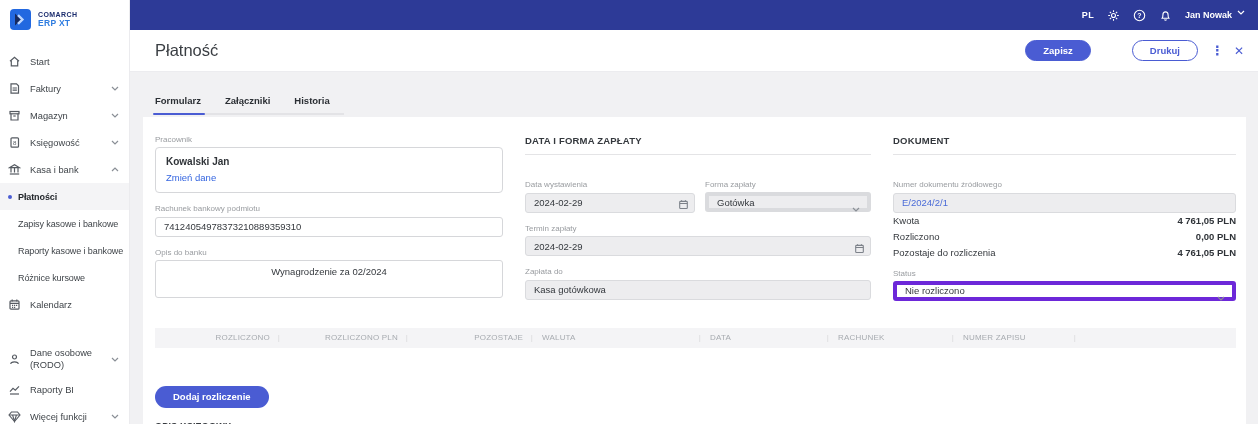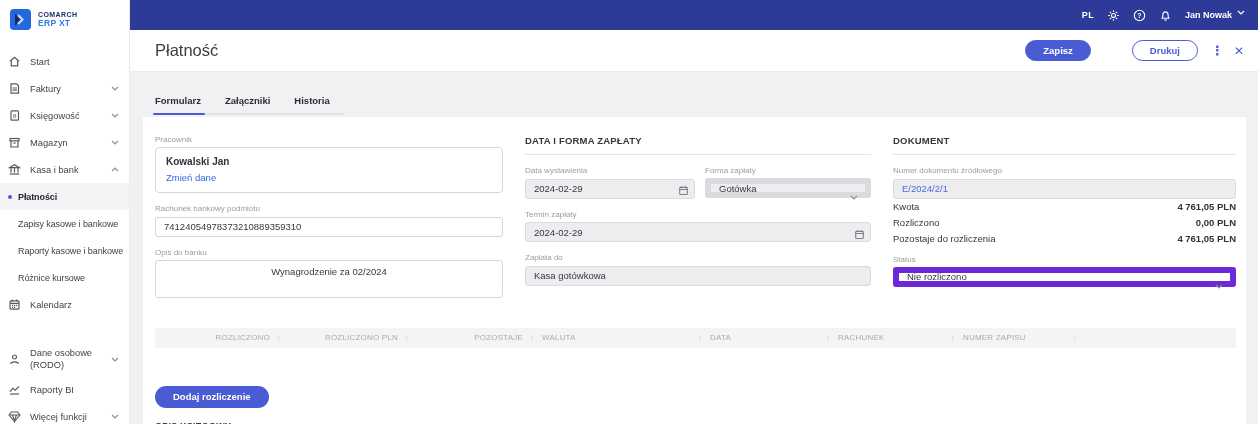--- a/index.html
+++ b/index.html
@@ -50,30 +50,30 @@
   .col-left { width:348px; min-width:348px; }
   .col-mid { width:346px; min-width:346px; }
   .col-right { flex:1; }
 
   .flabel { font-size:8px; color:#999ca0; margin-bottom:3px; }
   .tinput { width:100%; height:20px; border:1px solid #d6d7da; border-radius:3px; font-size:9.5px; color:#34383d; padding:0 8px; font-family:inherit; background:#fff; }
   .tinput.dis { background:#ededef; border-color:#dadbde; }
   .tinput.blue { color:#4a6bd8; }
   .iwrap { position:relative; }
   .iwrap .cal { position:absolute; right:6px; top:4px; color:#7d828a; }
-  .fake-select { position:relative; width:100%; height:20px; border:6px solid #6d28d9; border-radius:3px; font-size:9.5px; color:#34383d; padding:0 20px 0 8px; display:flex; align-items:center; cursor:pointer; background:#fff; }
+  .fake-select { position:relative; width:100%; height:20px; border:4px solid #6d28d9; border-radius:3px; font-size:9.5px; color:#34383d; padding:0 20px 0 8px; display:flex; align-items:center; cursor:pointer; background:#fff; }
   .fake-select.dis { background:#ededef; border-color:#dadbde; }
   .fake-select .sel-chev { position:absolute; right:7px; top:7px; color:#8a8f96; }
 
   .emp-card { border:1px solid #d6d7da; border-radius:4px; padding:8px 10px 9px; }
   .emp-name { font-size:10px; font-weight:bold; color:#2f3338; }
   .emp-link { font-size:9.5px; color:#3465e0; margin-top:5px; cursor:pointer; }
   textarea.tarea { width:100%; height:38px; border:1px solid #d6d7da; border-radius:3px; font-size:9.5px; color:#34383d; padding:5px 8px; resize:none; font-family:inherit;text-align:center; }
 
-  .sec-title { font-size:9.5px; font-weight:bold; color:#34383d; letter-spacing:.2px; padding-bottom:8px; border-bottom:1px solid #e4e4e6; margin-bottom:11px; }
+  .sec-title { font-size:9.5px; font-weight:bold; color:#34383d; letter-spacing:.2px; padding-bottom:8px; border-bottom:1px solid #e4e4e6; margin-bottom:25px; }
   .fr2 { display:flex; gap:10px;margin-top:8px; }
   .fr2 .f1 { width:170px; min-width:170px; }
   .fr2 .f2 { flex:1; }
   .mt { margin-top:11px; }
 
   .amt-row { display:flex; justify-content:space-between; align-items:center; height:16px; font-size:9.5px; }
   .amt-label { color:#34383d; }
   .amt-value { font-weight:bold; color:#2f3338; }
 
   .grid-head { margin-top:26px; height:20px; background:#f4f4f6; display:flex; align-items:center; font-size:8px; color:#a7abb0; letter-spacing:.2px; }
@@ -125,40 +125,40 @@
       <span>Faktury</span>
       <span class="chev">
           <svg width="8" height="5" viewBox="0 0 8 5" fill="none" stroke="currentColor" stroke-width="1.2">
             <polyline points="1,1 4,4 7,1"></polyline>
           </svg>
         </span>
     </div>
     <div class="nav-item">
       <span class="nicon">
           <svg width="13" height="13" viewBox="0 0 13 13" fill="none" stroke="currentColor" stroke-width="1.2">
-            <rect x="3" y="1.8" width="7.5" height="9.4" rx="1"></rect>
-            <text x="6.7" y="8.6" font-size="6.2" stroke="none" fill="#565b62" text-anchor="middle" font-family="'Liberation Sans',sans-serif">8</text>
-          </svg>
-        </span>
-      <span>Księgowość</span>
-      <span class="chev">
-          <svg width="8" height="5" viewBox="0 0 8 5" fill="none" stroke="currentColor" stroke-width="1.2">
-            <polyline points="1,1 4,4 7,1"></polyline>
-          </svg>
-        </span>
-    </div>
-    <div class="nav-item">
-      <span class="nicon">
-          <svg width="13" height="13" viewBox="0 0 13 13" fill="none" stroke="currentColor" stroke-width="1.2">
             <rect x="2" y="2.5" width="9" height="2.3"></rect>
             <path d="M3 4.8 V11 H10 V4.8"></path>
             <path d="M5.3 7 H7.7"></path>
           </svg>
         </span>
       <span>Magazyn</span>
+      <span class="chev">
+          <svg width="8" height="5" viewBox="0 0 8 5" fill="none" stroke="currentColor" stroke-width="1.2">
+            <polyline points="1,1 4,4 7,1"></polyline>
+          </svg>
+        </span>
+    </div>
+    <div class="nav-item">
+      <span class="nicon">
+          <svg width="13" height="13" viewBox="0 0 13 13" fill="none" stroke="currentColor" stroke-width="1.2">
+            <rect x="3" y="1.8" width="7.5" height="9.4" rx="1"></rect>
+            <text x="6.7" y="8.6" font-size="6.2" stroke="none" fill="#565b62" text-anchor="middle" font-family="'Liberation Sans',sans-serif">8</text>
+          </svg>
+        </span>
+      <span>Księgowość</span>
       <span class="chev">
           <svg width="8" height="5" viewBox="0 0 8 5" fill="none" stroke="currentColor" stroke-width="1.2">
             <polyline points="1,1 4,4 7,1"></polyline>
           </svg>
         </span>
     </div>
     <div class="nav-item">
       <span class="nicon">
           <svg width="13" height="13" viewBox="0 0 13 13" fill="none" stroke="currentColor" stroke-width="1.2">
             <path d="M1.8 4.6 L6.5 1.8 L11.2 4.6 Z"></path>

